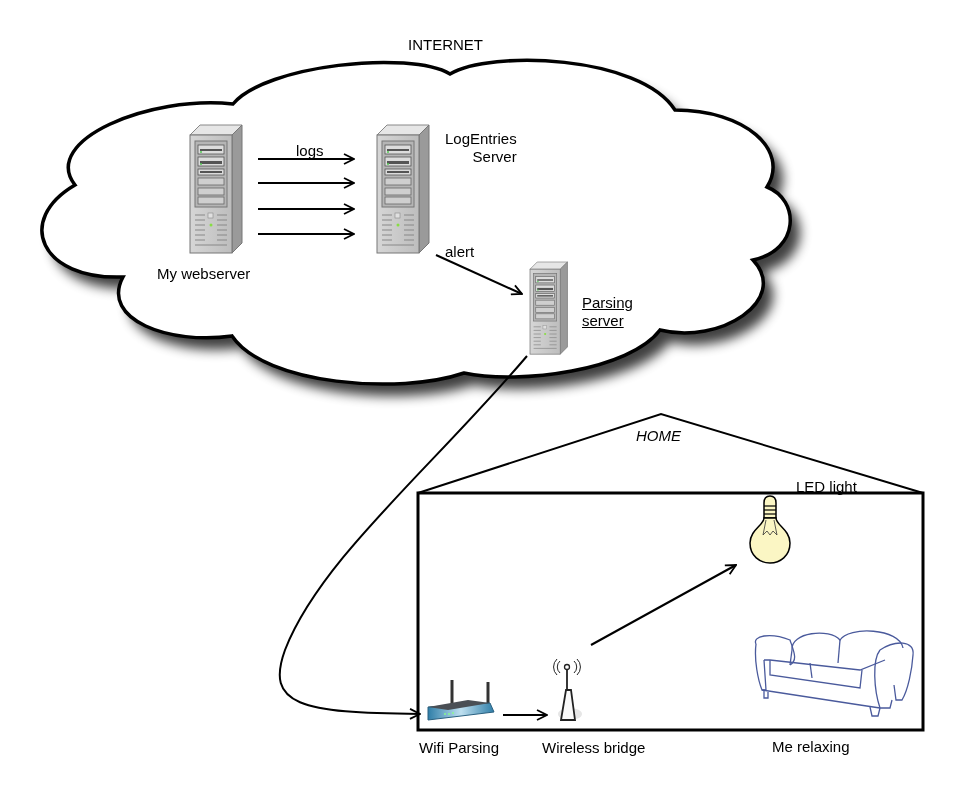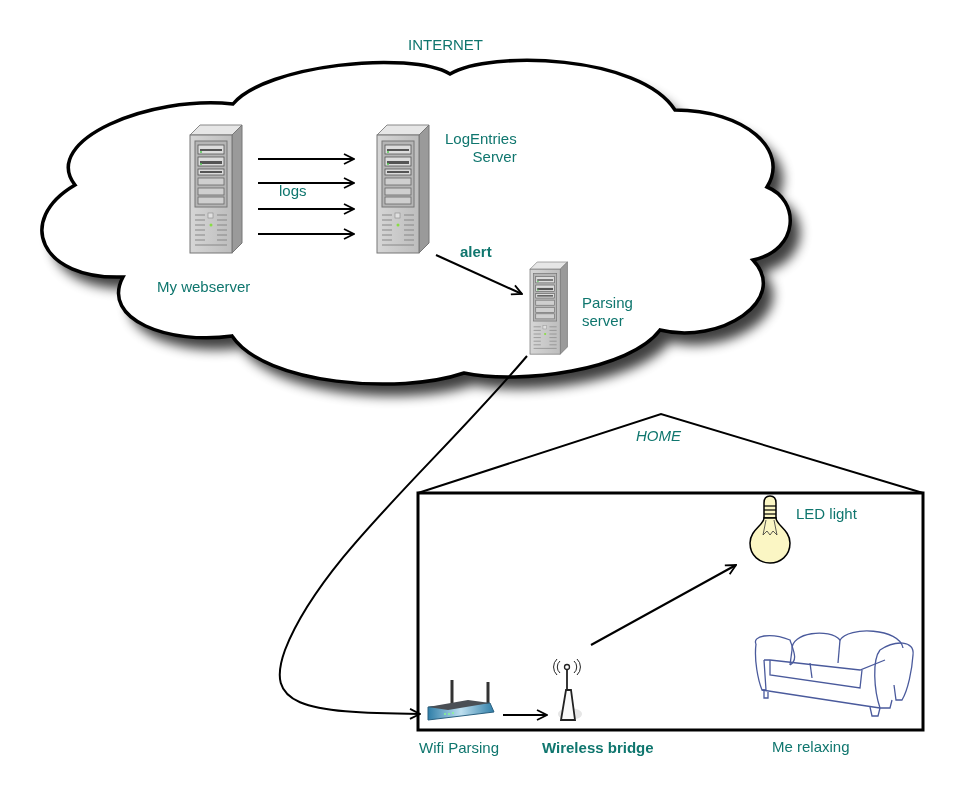--- a/index.html
+++ b/index.html
@@ -1,19 +1,19 @@
 <!DOCTYPE html>
 <html><head>
 <meta charset="utf-8">
 <style>
   html, body { margin: 0; padding: 0; background: #ffffff; }
   body { width: 966px; height: 791px; position: relative; overflow: hidden;
          font-family: "Liberation Sans", sans-serif; color: #111; }
   svg.canvas { position: absolute; left: 0; top: 0; }
-  .lbl { position: absolute; font-size: 15px; line-height: 18px; white-space: pre; color: #0f766e; }
+  .lbl { position: absolute; font-size: 15px; line-height: 18px; white-space: pre; color: #000000; }
   .ttl { font-size: 15px; }
 </style>
 </head>
 <body>
 
 <svg class="canvas" width="966" height="791" viewBox="0 0 966 791">
   <defs>
     <filter id="blur" x="-10%" y="-10%" width="130%" height="130%">
       <feGaussianBlur stdDeviation="6"></feGaussianBlur>
     </filter>
@@ -135,25 +135,25 @@
     <path d="M810,663 L812,678"></path>
     <path d="M880,650 C895,640 915,640 913,655 C912,670 908,690 902,700 L896,700 L894,685"></path>
     <path d="M880,650 C872,660 874,690 880,708 L890,708 L892,700"></path>
     <path d="M762,690 L860,705 L880,708"></path>
     <path d="M764,690 L764,698 L768,698 L768,692"></path>
     <path d="M870,707 L872,716 L878,716 L880,708"></path>
   </g>
 </svg>
 
 <div class="lbl ttl" style="left:408px;top:36px;">INTERNET</div>
-<div class="lbl" style="left:279px;top:142px;margin-top:40px;">logs</div>
+<div class="lbl" style="left:296px;top:142px;">logs</div>
 <div class="lbl" style="left:445px;top:130px;text-align:right;">LogEntries
 Server</div>
-<div class="lbl" style="left:460px;top:243px;font-weight:bold;">alert</div>
-<div class="lbl" style="left:157px;top:265px;margin-top:13px;">My webserver</div>
-<div class="lbl" style="left:582px;top:294px;">Parsing
+<div class="lbl" style="left:445px;top:243px;">alert</div>
+<div class="lbl" style="left:157px;top:265px;">My webserver</div>
+<div class="lbl" style="left:582px;top:294px;text-decoration:underline;">Parsing
 server</div>
 
 <div class="lbl ttl" style="left:636px;top:427px;font-style:italic;">HOME</div>
-<div class="lbl" style="left:796px;top:505px;">LED light</div>
+<div class="lbl" style="left:796px;top:478px;">LED light</div>
 <div class="lbl" style="left:419px;top:739px;">Wifi Parsing</div>
-<div class="lbl" style="left:542px;top:739px;font-weight:bold;">Wireless bridge</div>
+<div class="lbl" style="left:542px;top:739px;">Wireless bridge</div>
 <div class="lbl" style="left:772px;top:738px;">Me relaxing</div>
 
 </body></html>

